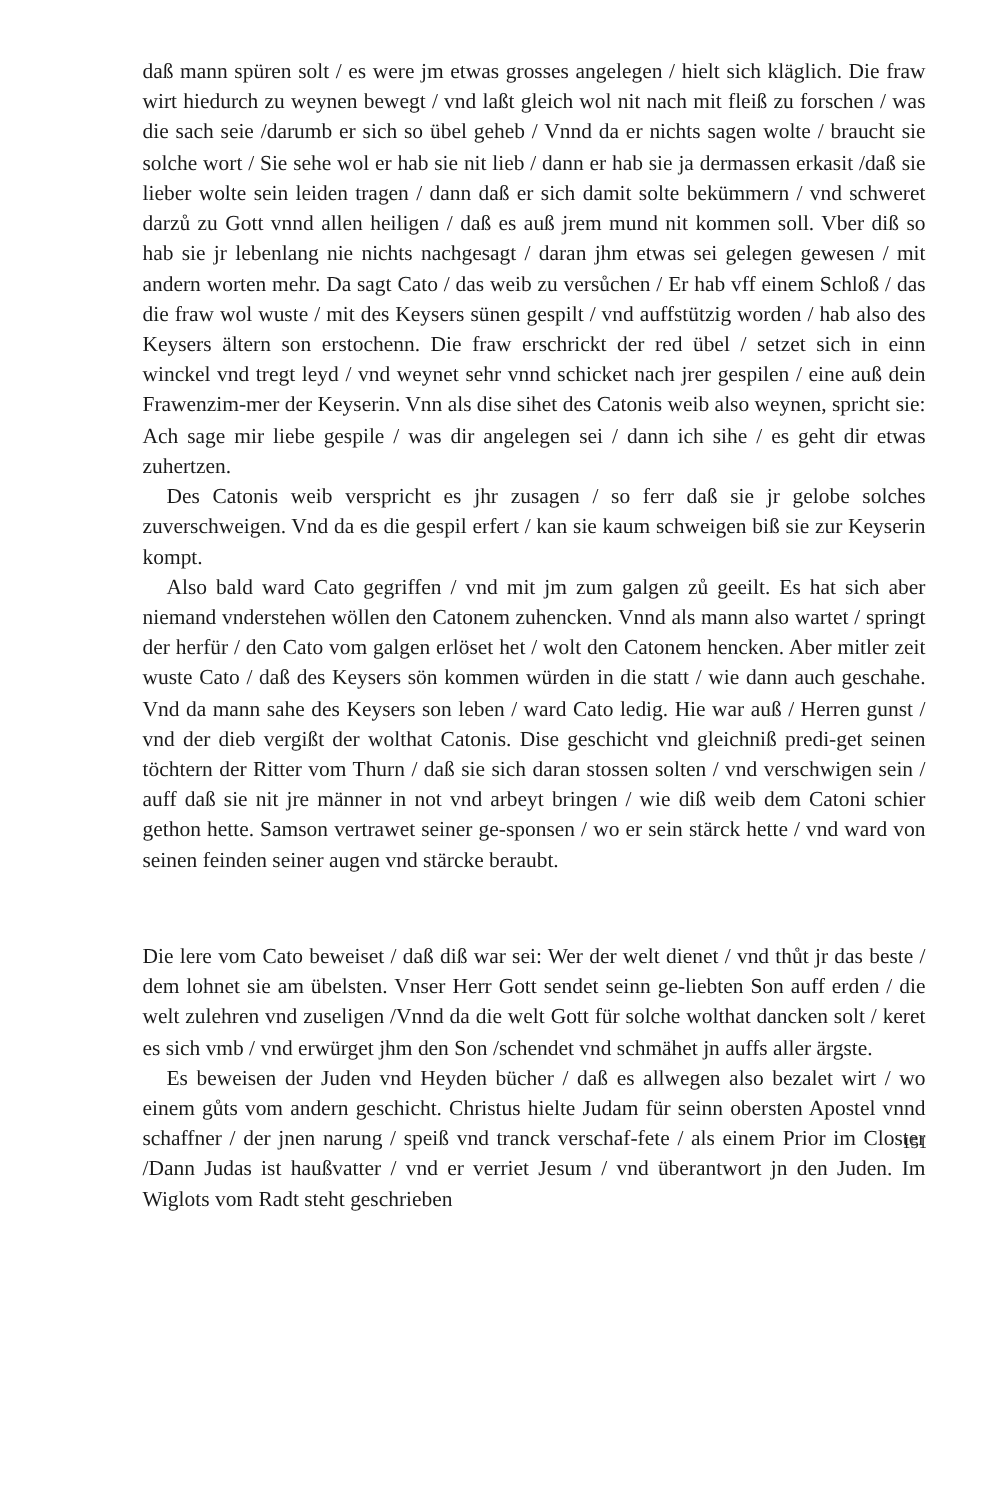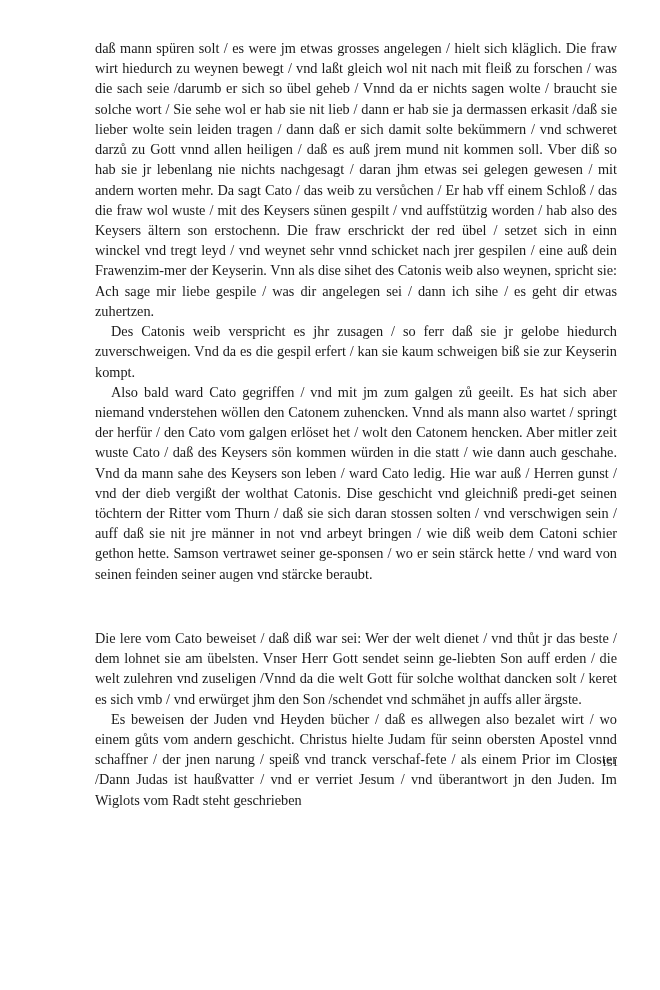--- a/index.html
+++ b/index.html
@@ -53,21 +53,21 @@
   }
 </style>
 </head>
 <body>
 
 <div class="page">
   <div class="content">
 
     <p>daß mann spüren solt / es were jm etwas grosses angelegen / hielt sich kläglich. Die fraw wirt hiedurch zu weynen bewegt / vnd laßt gleich wol nit nach mit fleiß zu forschen / was die sach seie /darumb er sich so übel geheb / Vnnd da er nichts sagen wolte / braucht sie solche wort / Sie sehe wol er hab sie nit lieb / dann er hab sie ja dermassen erkasit /daß sie lieber wolte sein leiden tragen / dann daß er sich damit solte bekümmern / vnd schweret darzů zu Gott vnnd allen heiligen / daß es auß jrem mund nit kommen soll. Vber diß so hab sie jr lebenlang nie nichts nachgesagt / daran jhm etwas sei gelegen gewesen / mit andern worten mehr. Da sagt Cato / das weib zu versůchen / Er hab vff einem Schloß / das die fraw wol wuste / mit des Keysers sünen gespilt / vnd auffstützig worden / hab also des Keysers ältern son erstochenn. Die fraw erschrickt der red übel / setzet sich in einn winckel vnd tregt leyd / vnd weynet sehr vnnd schicket nach jrer gespilen / eine auß dein Frawenzim-mer der Keyserin. Vnn als dise sihet des Catonis weib also weynen, spricht sie: Ach sage mir liebe gespile / was dir angelegen sei / dann ich sihe / es geht dir etwas zuhertzen.</p>
 
-    <p class="indent">Des Catonis weib verspricht es jhr zusagen / so ferr daß sie jr gelobe hiedurch zuverschweigen. Vnd da es die gespil erfert / kan sie kaum schweigen biß sie zur Keyserin kompt.</p>
+    <p class="indent">Des Catonis weib verspricht es jhr zusagen / so ferr daß sie jr gelobe solches zuverschweigen. Vnd da es die gespil erfert / kan sie kaum schweigen biß sie zur Keyserin kompt.</p>
 
     <p class="indent">Also bald ward Cato gegriffen / vnd mit jm zum galgen zů geeilt. Es hat sich aber niemand vnderstehen wöllen den Catonem zuhencken. Vnnd als mann also wartet / springt der herfür / den Cato vom galgen erlöset het / wolt den Catonem hencken. Aber mitler zeit wuste Cato / daß des Keysers sön kommen würden in die statt / wie dann auch geschahe. Vnd da mann sahe des Keysers son leben / ward Cato ledig. Hie war auß / Herren gunst / vnd der dieb vergißt der wolthat Catonis. Dise geschicht vnd gleichniß predi-get seinen töchtern der Ritter vom Thurn / daß sie sich daran stossen solten / vnd verschwigen sein / auff daß sie nit jre männer in not vnd arbeyt bringen / wie diß weib dem Catoni schier gethon hette. Samson vertrawet seiner ge-sponsen / wo er sein stärck hette / vnd ward von seinen feinden seiner augen vnd stärcke beraubt.</p>
 
     <div class="gap-before-heading"></div>
 
 
     <div class="gap-after-heading"></div>
 
     <p>Die lere vom Cato beweiset / daß diß war sei: Wer der welt dienet / vnd thůt jr das beste / dem lohnet sie am übelsten. Vnser Herr Gott sendet seinn ge-liebten Son auff erden / die welt zulehren vnd zuseligen /Vnnd da die welt Gott für solche wolthat dancken solt / keret es sich vmb / vnd erwürget jhm den Son /schendet vnd schmähet jn auffs aller ärgste.</p>
 

